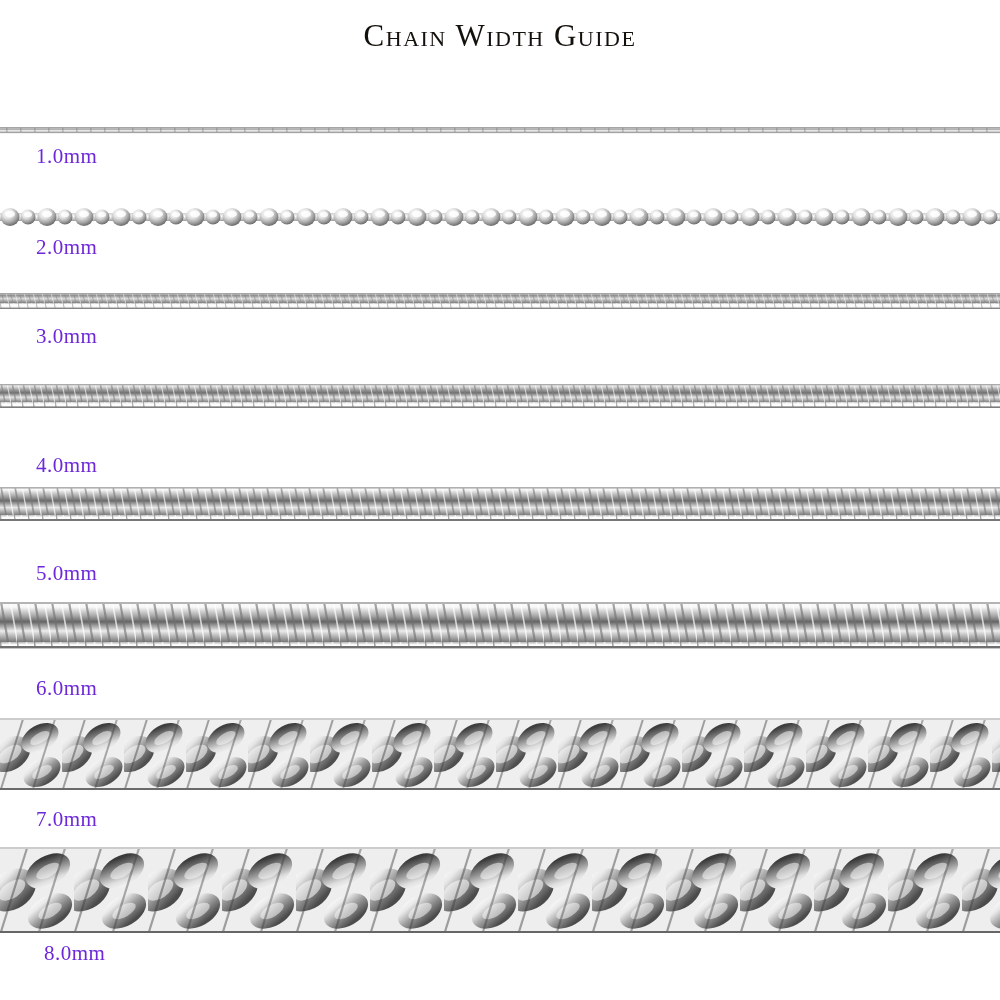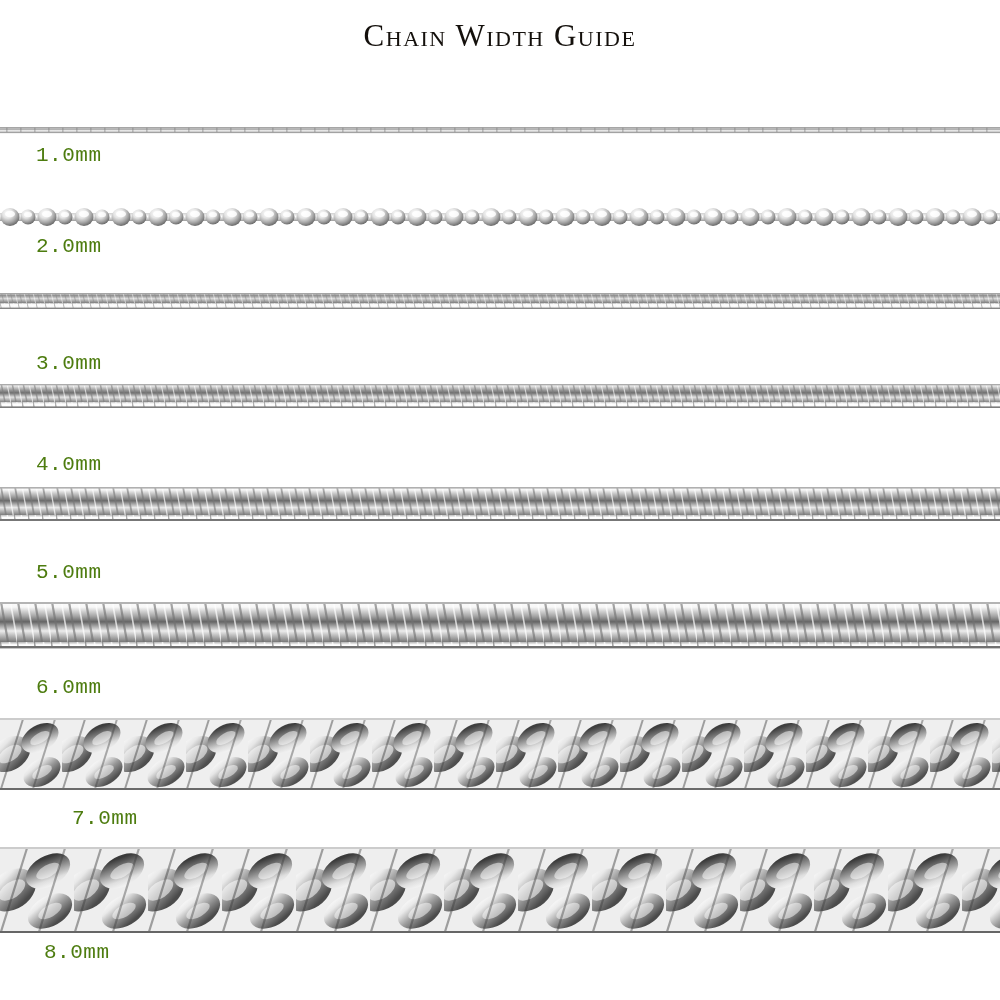--- a/index.html
+++ b/index.html
@@ -43,23 +43,23 @@
     overflow: hidden;
   }
 
   .strand svg {
     display: block;
   }
 
   .size-label {
     position: absolute;
     left: 36px;
-    font-family: Liberation Mono, monospace;
+    font-family: Liberation Serif, serif;
     font-size: 21px;
-    color: #4d7c0f;
+    color: #6d28d9;
     letter-spacing: 0.5px;
     white-space: nowrap;
   }
 </style>
 </head>
 <body>
 
 <div id="page-title">Chain Width Guide</div>
 
 <div class="chain-row">
@@ -132,21 +132,21 @@
           <rect width="9" height="16" fill="url(#g3)"></rect>
           <path d="M0 0 L4 16" stroke="#8a8a8a" stroke-width="1.1" opacity="0.55" fill="none"></path>
           <path d="M4.6 0 L8.6 16" stroke="#ffffff" stroke-width="0.9" opacity="0.6" fill="none"></path>
         </pattern>
       </defs>
       <rect x="0" y="6" width="1000" height="16" fill="url(#p3)"></rect>
       <rect x="0" y="6" width="1000" height="1.2" fill="#a5a5a5"></rect>
       <rect x="0" y="20.6" width="1000" height="1.4" fill="#858585"></rect>
     </svg>
   </div>
-  <div class="size-label" style="top:352px;">3.0mm</div>
+  <div class="size-label" style="top:324px;">3.0mm</div>
 </div>
 
 <div class="chain-row">
   <div class="strand" style="top:378px;height:38px;">
     <svg width="1000" height="38" viewBox="0 0 1000 38" xmlns="http://www.w3.org/2000/svg">
       <defs>
         <linearGradient id="g4" x1="0" y1="0" x2="0" y2="1">
           <stop offset="0%" stop-color="#c6c6c6"></stop>
           <stop offset="8%" stop-color="#ffffff"></stop>
           <stop offset="30%" stop-color="#f6f6f6"></stop>
@@ -251,21 +251,21 @@
             <path d="M24 0 L0 76" stroke="#3c3c3c" stroke-width="2" opacity="0.45" fill="none"></path>
             <path d="M56 0 L32 76" stroke="#3c3c3c" stroke-width="2" opacity="0.4" fill="none"></path>
           </g>
         </pattern>
       </defs>
       <rect x="0" y="2" width="1000" height="72" fill="url(#p7)"></rect>
       <rect x="0" y="2" width="1000" height="2" fill="#cccccc"></rect>
       <rect x="0" y="72" width="1000" height="2" fill="#6a6a6a"></rect>
     </svg>
   </div>
-  <div class="size-label" style="top:807px;margin-left:36px;">7.0mm</div>
+  <div class="size-label" style="top:807px;">7.0mm</div>
 </div>
 
 <div class="chain-row">
   <div class="strand" style="top:845px;height:90px;">
     <svg width="1000" height="90" viewBox="0 0 1000 90" xmlns="http://www.w3.org/2000/svg">
       <defs>
         <linearGradient id="rope8a" x1="0" y1="0" x2="0.3" y2="1">
           <stop offset="0%" stop-color="#ffffff"></stop>
           <stop offset="28%" stop-color="#e9e9e9"></stop>
           <stop offset="60%" stop-color="#9d9d9d"></stop>

